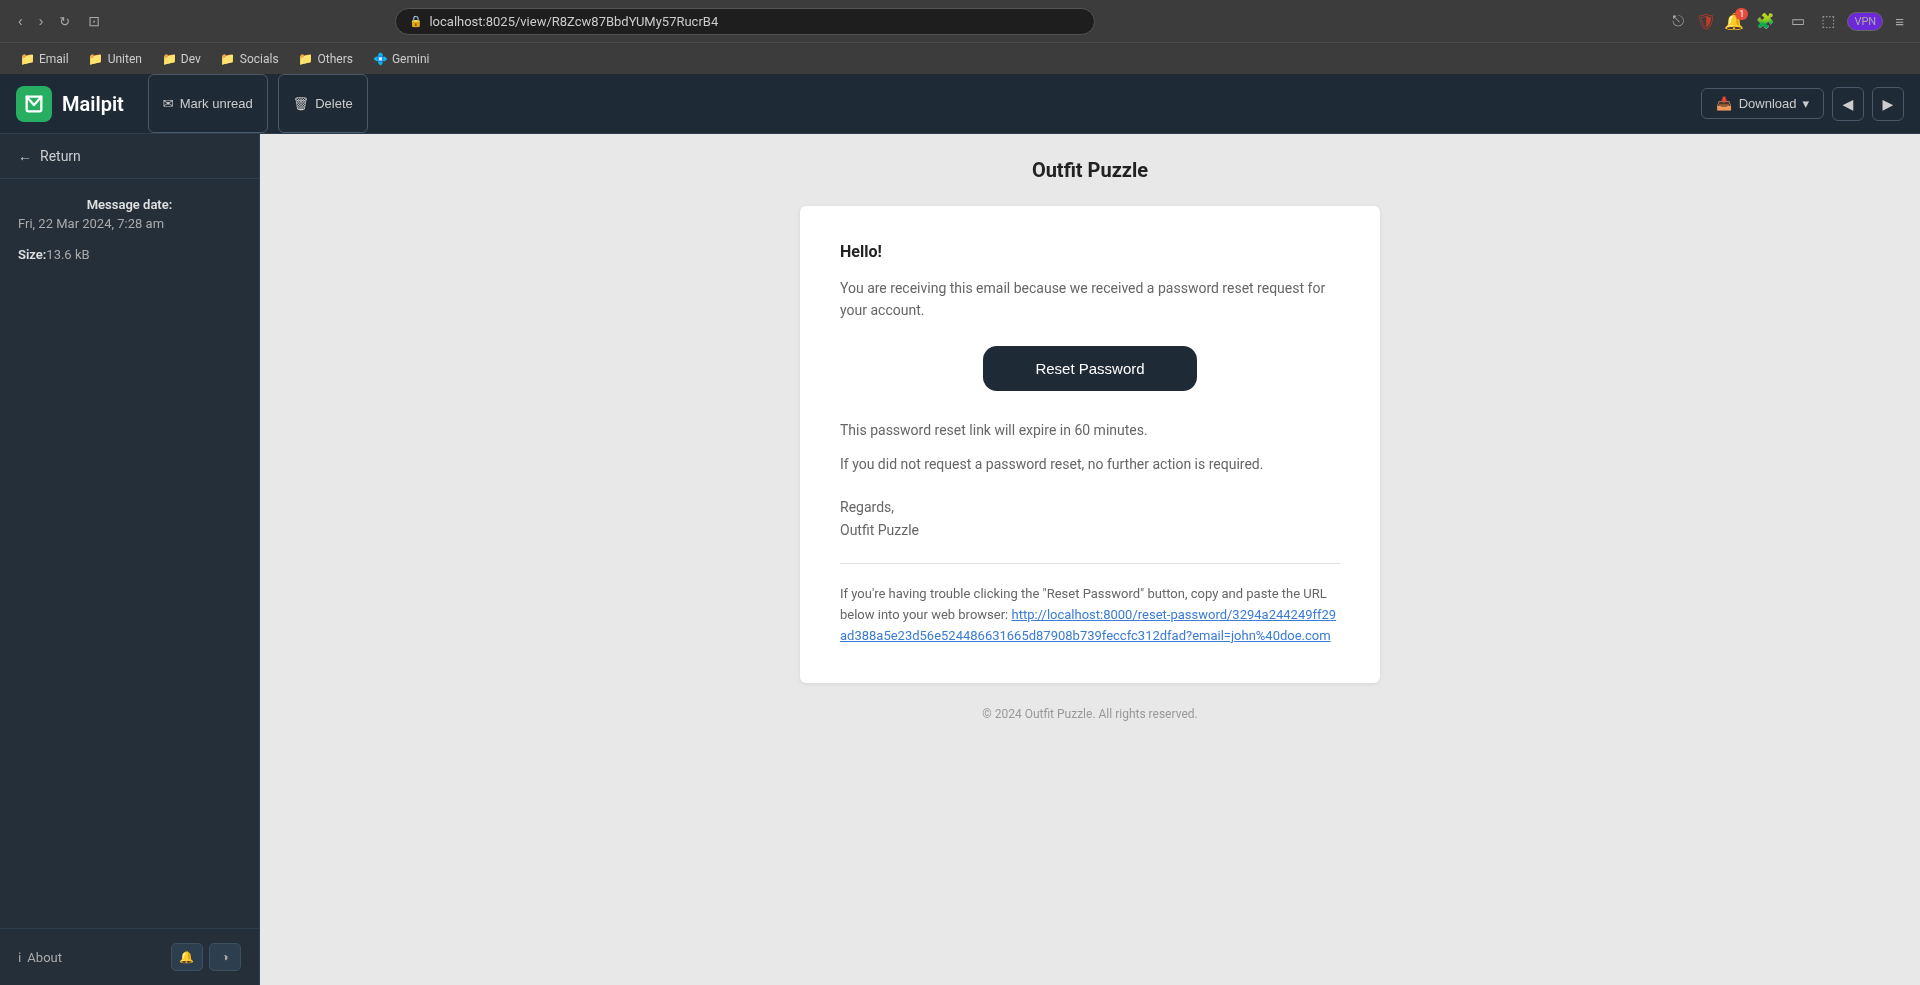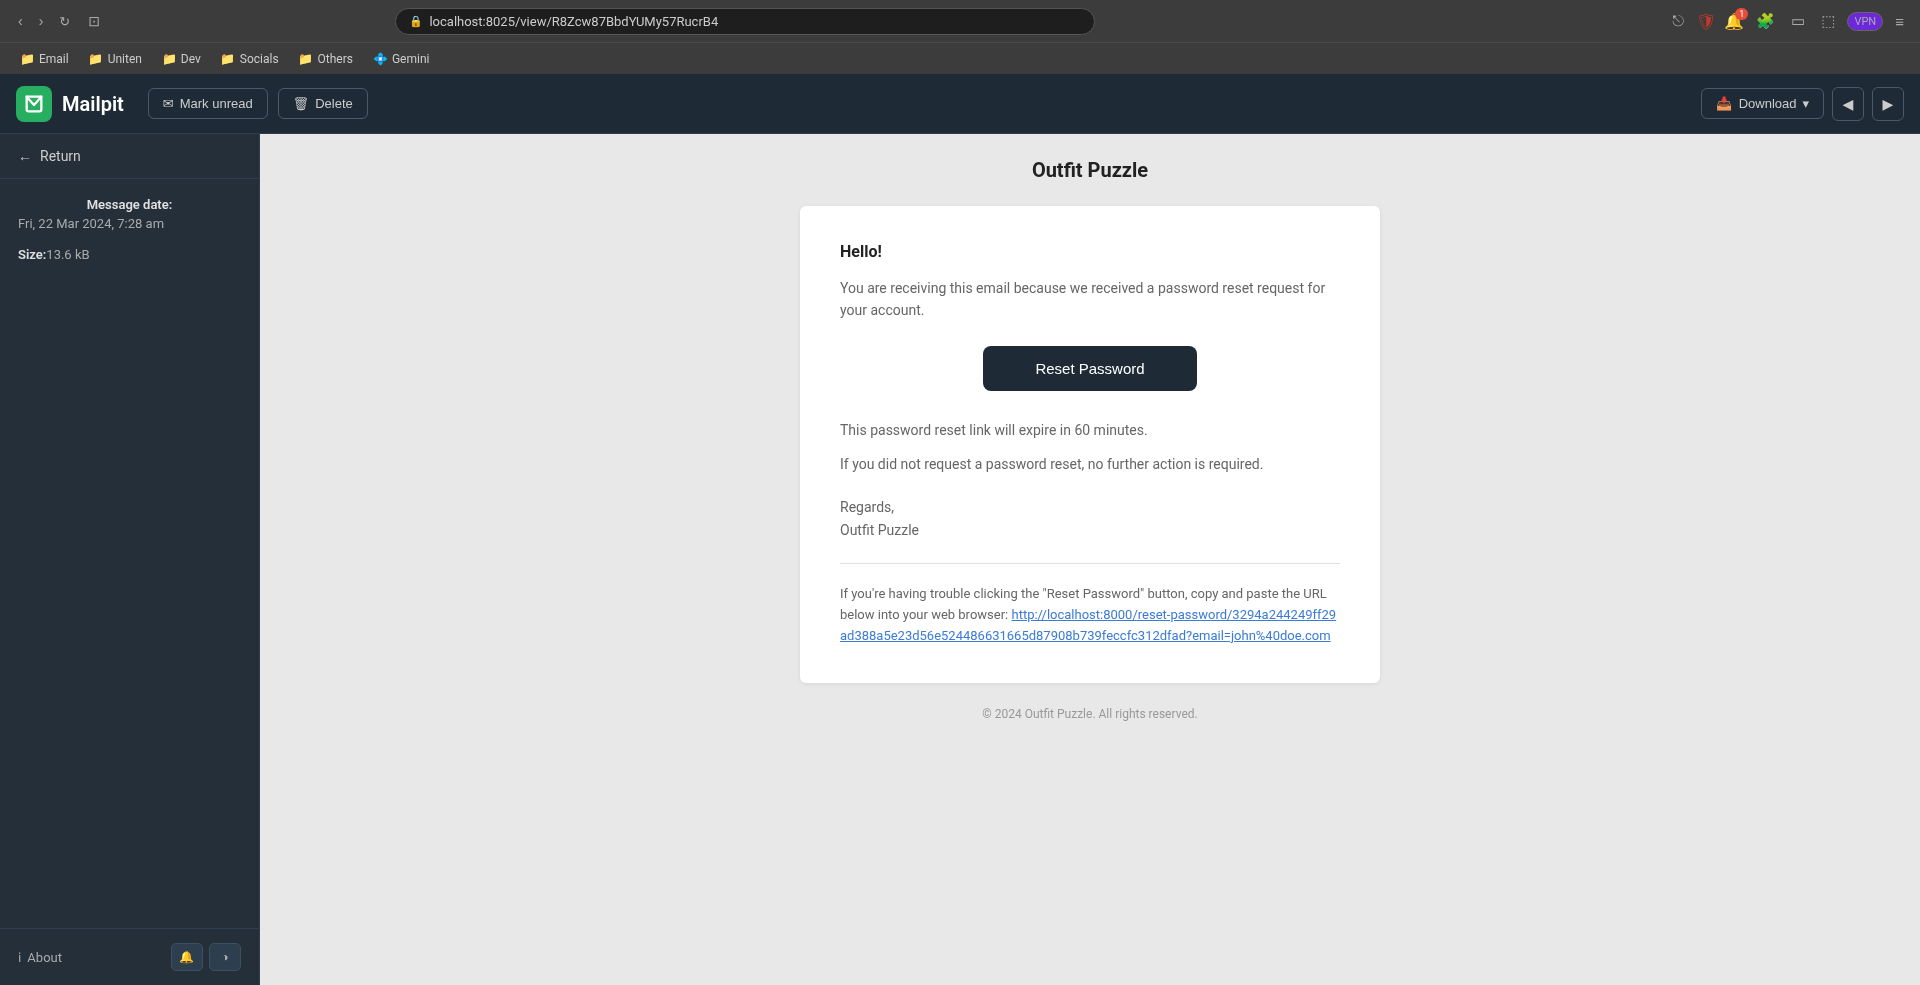--- a/index.html
+++ b/index.html
@@ -20,21 +20,21 @@
     .shield-icon { color: #c0392b; font-size: 16px; }
     .notif-icon { position: relative; display: inline-flex; }
     .notif-badge { background: #e74c3c; color: white; font-size: 9px; border-radius: 8px; padding: 1px 4px; position: absolute; top: -4px; right: -4px; }
     .vpn-badge { background: #6d28d9; color: #aaa; font-size: 11px; padding: 2px 6px; border-radius: 10px; border: 1px solid #666; }
 
     
     .bookmarks-bar { display: flex; align-items: center; padding: 4px 12px; gap: 4px; background: #3c3c3c; height: 32px; border-top: 1px solid #4a4a4a; }
     .bookmark-item { display: flex; align-items: center; gap: 4px; padding: 2px 8px; border-radius: 4px; cursor: pointer; color: #ccc; font-size: 12px; white-space: nowrap; }
 
     
-    .app-header { background: #1e2a35; display: flex; align-items: center; padding: 0 16px; height: 60px; border-bottom: 1px solid #2d3f4f; }
+    .app-header { background: #1e2a35; display: flex; padding: 0 16px; height: 60px; border-bottom: 1px solid #2d3f4f; }
     .app-logo { display: flex; align-items: center; gap: 10px; color: white; font-size: 20px; font-weight: 600; margin-right: 24px; }
     .logo-icon { width: 36px; height: 36px; background: #27ae60; border-radius: 8px; display: flex; align-items: center; justify-content: center; }
     .logo-icon svg { width: 22px; height: 22px; }
     .header-actions { display: flex; gap: 10px; }
     .btn-outline { background: transparent; border: 1px solid #4a5a6a; color: #ccc; padding: 7px 14px; border-radius: 6px; cursor: pointer; font-size: 13px; display: flex; align-items: center; gap: 6px; }
     .header-right { margin-left: auto; display: flex; align-items: center; gap: 8px; }
     .btn-download { background: transparent; border: 1px solid #4a5a6a; color: #ccc; padding: 7px 14px; border-radius: 6px; cursor: pointer; font-size: 13px; display: flex; align-items: center; gap: 6px; }
     .btn-nav { background: transparent; border: 1px solid #4a5a6a; color: #ccc; width: 32px; height: 34px; border-radius: 6px; cursor: pointer; font-size: 14px; display: flex; align-items: center; justify-content: center; }
 
     
@@ -52,21 +52,21 @@
     .sidebar-bottom-actions { display: flex; gap: 6px; }
     .bottom-btn { background: #2d3f4f; border: 1px solid #3d5060; color: #aaa; width: 32px; height: 28px; border-radius: 5px; cursor: pointer; font-size: 12px; display: flex; align-items: center; justify-content: center; }
 
     
     .content-area { flex: 1; background: #e8e8e8; overflow-y: auto; padding: 24px 40px; }
     .email-title { text-align: center; font-size: 20px; font-weight: 700; color: #222; margin-bottom: 24px; }
     .email-card { background: white; border-radius: 6px; padding: 36px 40px; max-width: 580px; margin: 0 auto; box-shadow: 0 1px 4px rgba(0,0,0,0.08); }
     .email-hello { font-size: 16px; font-weight: 700; color: #222; margin-bottom: 16px; }
     .email-body-text { font-size: 14px; color: #666; line-height: 1.6; margin-bottom: 20px; }
     .reset-btn-wrap { display: flex; justify-content: center; margin: 24px 0 28px; }
-    .reset-btn { background: #1e2a35; color: white; border: none; padding: 14px 52px; border-radius: 8px; font-size: 15px; font-weight: 500; cursor: pointer; }
+    .reset-btn { background: #1e2a35; color: white; border: none; padding: 14px 52px; border-radius: 14px; font-size: 15px; font-weight: 500; cursor: pointer; }
     .email-expiry { font-size: 14px; color: #666; line-height: 1.6; margin-bottom: 12px; }
     .email-no-action { font-size: 14px; color: #666; line-height: 1.6; margin-bottom: 20px; }
     .email-regards { font-size: 14px; color: #666; line-height: 1.7; margin-bottom: 20px; }
     .email-divider { border: none; border-top: 1px solid #e0e0e0; margin: 20px 0; }
     .email-footer-text { font-size: 13px; color: #666; line-height: 1.6; }
     .email-link { color: #3a7bd5; text-decoration: underline; word-break: break-all; }
     .copyright { text-align: center; font-size: 12px; color: #999; margin-top: 24px; padding-bottom: 20px; }
 
     
     .content-area::-webkit-scrollbar { width: 8px; }

